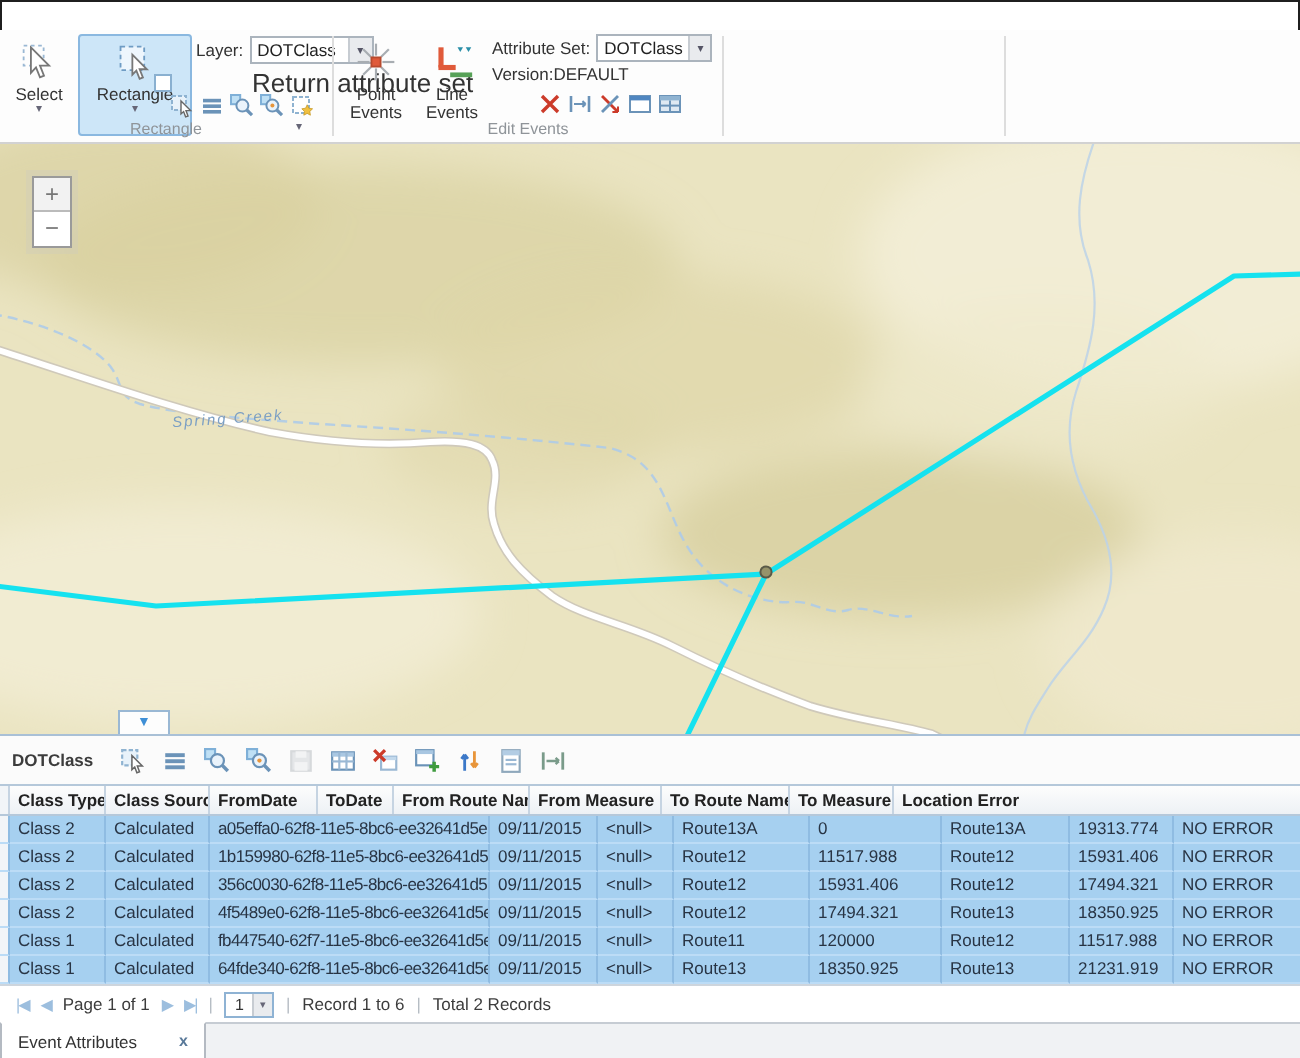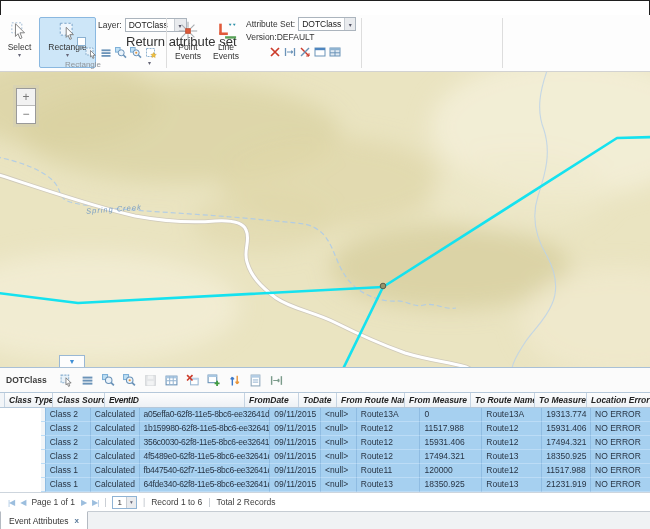--- a/index.html
+++ b/index.html
@@ -42,40 +42,40 @@
   .collapse{position:absolute;left:59px;top:283px;width:26px;height:12px;background:#fdfdfd;
             border:1px solid #9ab8d4;border-bottom:none;display:flex;align-items:center;justify-content:center;
             font-size:7px;color:#3f8fd6;}
   
   .panel{position:absolute;left:0;top:367px;width:650px;height:162px;background:#fff;border-top:1px solid #a9c0d6;}
   .ptoolbar{height:24px;display:flex;align-items:center;gap:7px;padding-left:6px;background:#fbfbfb;}
   .ptitle{font-size:8.5px;font-weight:bold;color:#3c3c3c;margin-right:6px;}
   .ptoolbar .ico svg{width:13px;height:13px;}
   .thead{display:flex;height:16px;border-top:1px solid #b5c8da;border-bottom:1px solid #b5c8da;background:linear-gradient(#fdfdfd,#edf1f5);}
   .hcell{font-size:8.5px;font-weight:bold;color:#222;line-height:15px;padding-left:4px;
-         border-right:1px solid #c6d4e2;white-space:nowrap;overflow:hidden;font-style:italic;}
+         border-right:1px solid #c6d4e2;white-space:nowrap;overflow:hidden;}
   .tbody{height:84px;overflow:hidden;background:#fff;}
-  .trow{display:flex;height:14px;padding-left:41px;}
+  .trow{display:flex;height:14px;}
   .trow.sel .cell{background:#a6d0f0;border-right:1px solid #8fbce2;border-bottom:1px solid #bcdcf6;}
   .cell{font-size:8.5px;color:#283444;line-height:13px;padding-left:4px;white-space:nowrap;overflow:hidden;}
   .cell.gutter,.hcell.gutter{width:5px;padding:0;background:#f2f5f8 !important;border-right:1px solid #c6d4e2;}
   .c0{width:48px}.c1{width:52px}.c2{width:140px;letter-spacing:-.3px}.c3{width:54px}.c4{width:38px}
   .c5{width:68px}.c6{width:66px}.c7{width:64px}.c8{width:52px}.c9{width:63px;border-right:none !important}
   .pager{height:19px;border-top:1px solid #cdd5dd;display:flex;align-items:center;gap:6px;padding-left:8px;
          font-size:8.5px;color:#444;background:#fff;}
   .pgico{color:#9cbede;font-size:8px;letter-spacing:-1px;cursor:default;}
   .pgsep{color:#b5bcc4;}
   .pgtext{color:#3c3c3c;}
   .spin{display:inline-flex;height:13px;border:1px solid #8fb3d4;background:#fff;align-items:center;}
   .spin .v{font-size:8px;color:#333;padding:0 4px;}
   .spin .c{width:10px;height:100%;background:#e9ebee;border-left:1px solid #c7ccd2;font-size:5.5px;color:#667;
            display:flex;align-items:center;justify-content:center;}
   .btabs{height:19px;background:#f0f2f4;border-top:1px solid #c6ccd3;display:flex;}
   .btab{margin-top:-1px;background:#fff;border:1px solid #b4bac2;border-top:1px solid #fff;
-        display:flex;align-items:center;gap:6px;padding:0 8px;font-size:8.5px;color:#333;}
+        display:flex;align-items:center;gap:21px;padding:0 8px;font-size:8.5px;color:#333;}
   .btab .x{color:#5a7a9a;font-weight:bold;font-size:8px;}
 </style>
 </head>
 <body>
 
 <div class="window">
 
 
   <div class="ribbon">
 
@@ -220,20 +220,21 @@
         </span>
         <span class="ico">
           <svg viewBox="0 0 12 12">
             <rect x="1" y="2" width="10" height="8" fill="#dfe9f2" stroke="#6b93b8"></rect>
             <rect x="1" y="2" width="10" height="2.2" fill="#8fb3d1"></rect>
             <line x1="1" y1="6.8" x2="11" y2="6.8" stroke="#6b93b8"></line>
             <line x1="6" y1="4.2" x2="6" y2="10" stroke="#6b93b8"></line>
           </svg>
         </span>
       </div>
+    <div class="grplabel" style="left:167px;width:194px;">Edit Events</div>
     <div class="vsep" style="left:361px;"></div>
     <div class="vsep" style="left:502px;"></div>
   </div>
 
   <div class="map">
     <svg width="650" height="295" viewBox="0 0 650 295">
       <defs>
           <filter id="blur">
             <feGaussianBlur stdDeviation="11"></feGaussianBlur>
           </filter>
@@ -357,21 +358,20 @@
               <line x1="10.5" y1="2" x2="10.5" y2="10" stroke="#7a9b8a" stroke-width="1.3"></line>
               <path d="M3 6 H8.8 M8.8 6 L7.2 4.6 M8.8 6 L7.2 7.4" stroke="#7a9b8a" stroke-width="1.1" fill="none"></path>
             </svg>
           </span>
         </span>
     </div>
     <div class="thead" id="thead">
         <div class="hcell gutter"></div>
         <div class="hcell c0">Class Type</div>
         <div class="hcell c1">Class Source</div>
-        <div class="hcell c2">EventID</div>
         <div class="hcell c3">FromDate</div>
         <div class="hcell c4">ToDate</div>
         <div class="hcell c5">From Route Name</div>
         <div class="hcell c6">From Measure</div>
         <div class="hcell c7">To Route Name</div>
         <div class="hcell c8">To Measure</div>
         <div class="hcell c9">Location Error</div>
       </div>
     <div class="tbody" id="tbody">
         <div class="trow sel">

